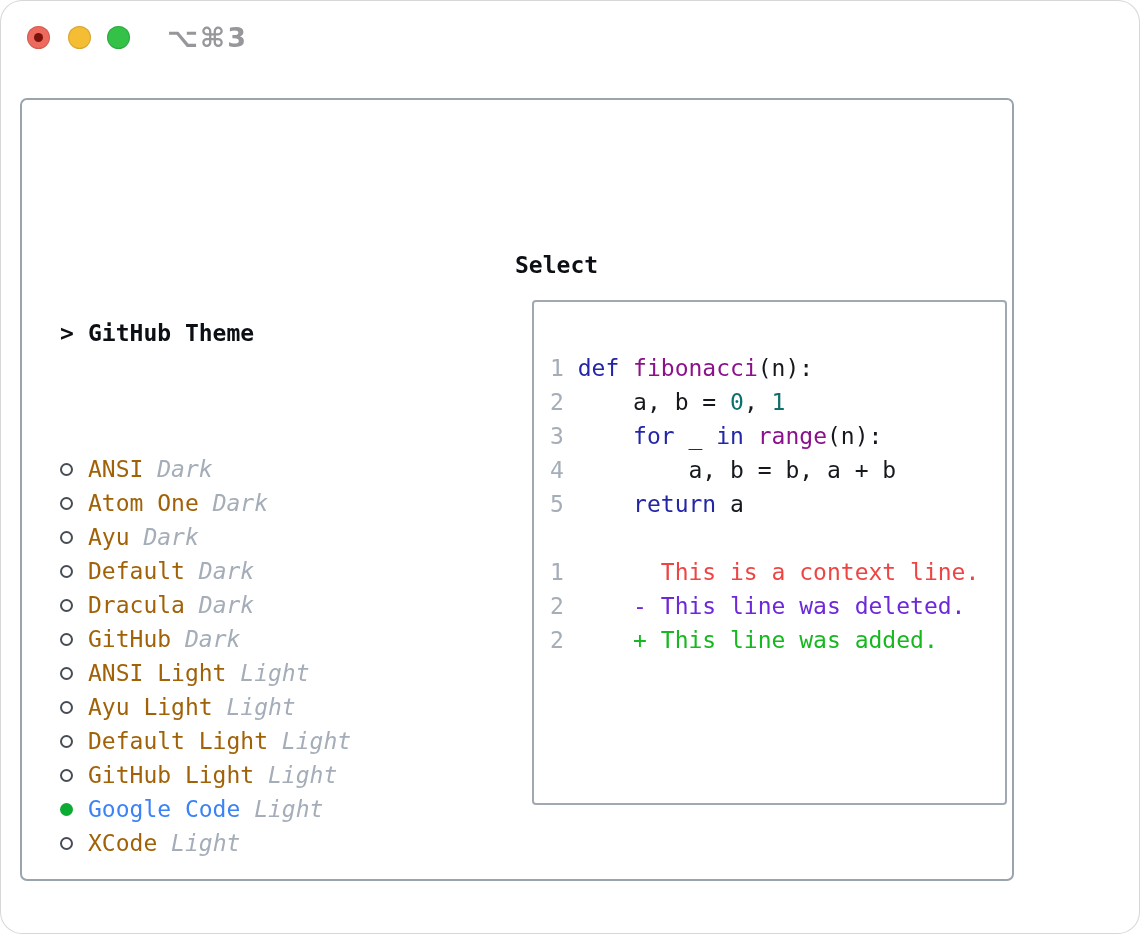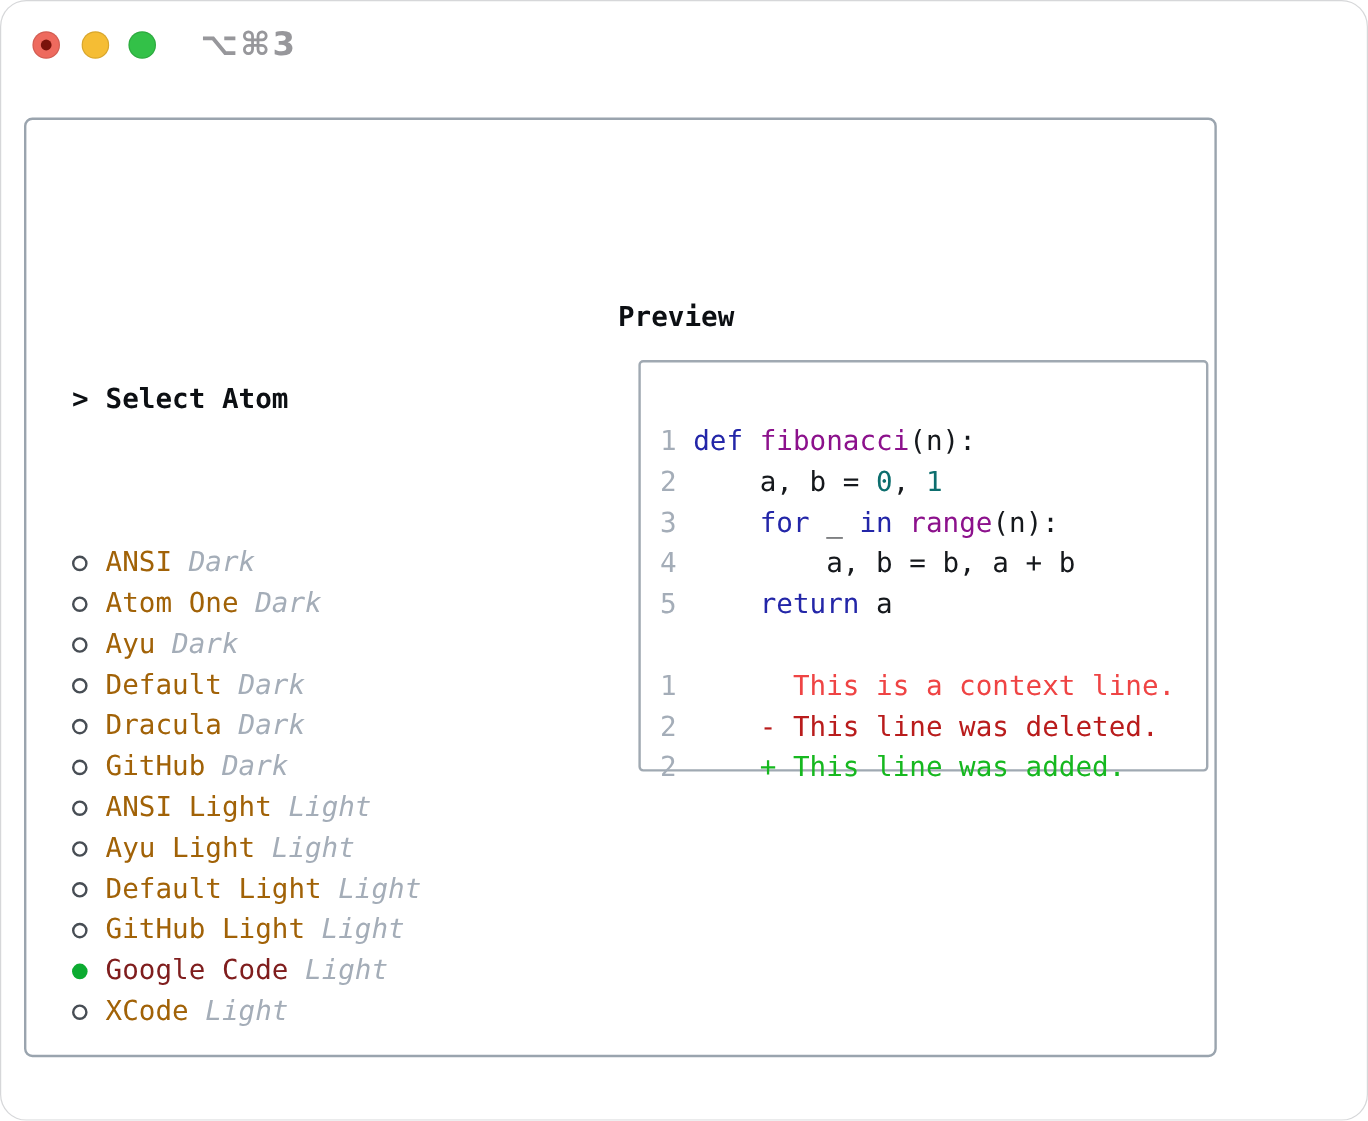--- a/index.html
+++ b/index.html
@@ -28,68 +28,68 @@
   .left-panel{position:absolute;left:38px;top:148px;font-size:23px;line-height:34px;
               white-space:pre;color:#3a4047;}
   .row{display:flex;height:34px;align-items:center;}
   .marker{width:28px;display:flex;align-items:center;}
   .dot{width:13px;height:13px;border-radius:50%;box-sizing:border-box;}
   .dot.off{border:2px solid #474d54;}
   .dot.on{background:#0cab31;}
   .prompt{width:28px;font-weight:bold;color:#0c0f13;}
   .hdr{font-weight:bold;color:#0c0f13;}
   .name{color:#a16207;}
-  .name.sel{color:#7f1d1d;}
+  .name.sel{color:#3b82f6;}
   .variant{color:#a4adb8;font-style:italic;}
 
   
   .preview-title{position:absolute;left:493px;top:148px;height:34px;line-height:34px;
                  font-size:23px;font-weight:bold;color:#0c0f13;}
-  .preview-box{position:absolute;left:510px;top:200px;width:475px;height:343px;
+  .preview-box{position:absolute;left:510px;top:200px;width:475px;height:505px;
                border:2px solid #a0a9b2;border-radius:4px;box-sizing:border-box;background:#fff;}
   .code{margin:49px 0 0 16px;font-size:23px;line-height:34px;white-space:pre;}
   .cl{height:34px;}
   .ln{color:#a4adb8;}
   .kw{color:#2326a8;}
   .fn{color:#8c118c;}
   .nm{color:#0d6e6e;}
   .pl{color:#15181c;}
   .ctx{color:#ef4444;}
-  .del{color:#b91c1c;}
+  .del{color:#6d28d9;}
   .add{color:#16b81f;margin-top:36px;}
 </style>
 </head>
 <body>
 
 <div class="window">
 
   <div class="titlebar">
     <span class="light red"></span>
     <span class="light yellow"></span>
     <span class="light green"></span>
     <span class="win-title">⌥⌘3</span>
   </div>
 
   <div class="main-box">
 
     <div class="left-panel">
       <div class="row">
-        <span class="prompt">&gt;</span><span class="hdr">Select Atom</span>
+        <span class="prompt">&gt;</span><span class="hdr">GitHub Theme</span>
       </div>
 
       <div><div class="row"><span class="marker"><span class="dot off"></span></span><span class="name">ANSI</span><span class="variant"> Dark</span></div><div class="row"><span class="marker"><span class="dot off"></span></span><span class="name">Atom One</span><span class="variant"> Dark</span></div><div class="row"><span class="marker"><span class="dot off"></span></span><span class="name">Ayu</span><span class="variant"> Dark</span></div><div class="row"><span class="marker"><span class="dot off"></span></span><span class="name">Default</span><span class="variant"> Dark</span></div><div class="row"><span class="marker"><span class="dot off"></span></span><span class="name">Dracula</span><span class="variant"> Dark</span></div><div class="row"><span class="marker"><span class="dot off"></span></span><span class="name">GitHub</span><span class="variant"> Dark</span></div><div class="row"><span class="marker"><span class="dot off"></span></span><span class="name">ANSI Light</span><span class="variant"> Light</span></div><div class="row"><span class="marker"><span class="dot off"></span></span><span class="name">Ayu Light</span><span class="variant"> Light</span></div><div class="row"><span class="marker"><span class="dot off"></span></span><span class="name">Default Light</span><span class="variant"> Light</span></div><div class="row"><span class="marker"><span class="dot off"></span></span><span class="name">GitHub Light</span><span class="variant"> Light</span></div><div class="row"><span class="marker"><span class="dot on"></span></span><span class="name sel">Google Code</span><span class="variant"> Light</span></div><div class="row"><span class="marker"><span class="dot off"></span></span><span class="name">XCode</span><span class="variant"> Light</span></div></div>
 
       
 
       
 
       
 
       
     </div>
 
-    <div class="preview-title">Preview</div>
+    <div class="preview-title">Select</div>
     <div class="preview-box">
       <div class="code"><div class="cl"><span class="ln">1 </span><span class="kw">def</span><span class="pl"> </span><span class="fn">fibonacci</span><span class="pl">(n):</span></div><div class="cl"><span class="ln">2 </span><span class="pl">    a, b = </span><span class="nm">0</span><span class="pl">, </span><span class="nm">1</span></div><div class="cl"><span class="ln">3 </span><span class="pl">    </span><span class="kw">for</span><span class="pl"> _ </span><span class="kw">in</span><span class="pl"> </span><span class="fn">range</span><span class="pl">(n):</span></div><div class="cl"><span class="ln">4 </span><span class="pl">        a, b = b, a + b</span></div><div class="cl"><span class="ln">5 </span><span class="pl">    </span><span class="kw">return</span><span class="pl"> a</span></div><div class="cl"><span class="ln"></span></div><div class="cl"><span class="ln">1 </span><span class="ctx">      This is a context line.</span></div><div class="cl"><span class="ln">2 </span><span class="del">    - This line was deleted.</span></div><div class="cl"><span class="ln">2 </span><span class="add">    + This line was added.</span></div></div>
     </div>
 
   </div>
 </div>
 
 </body></html>

